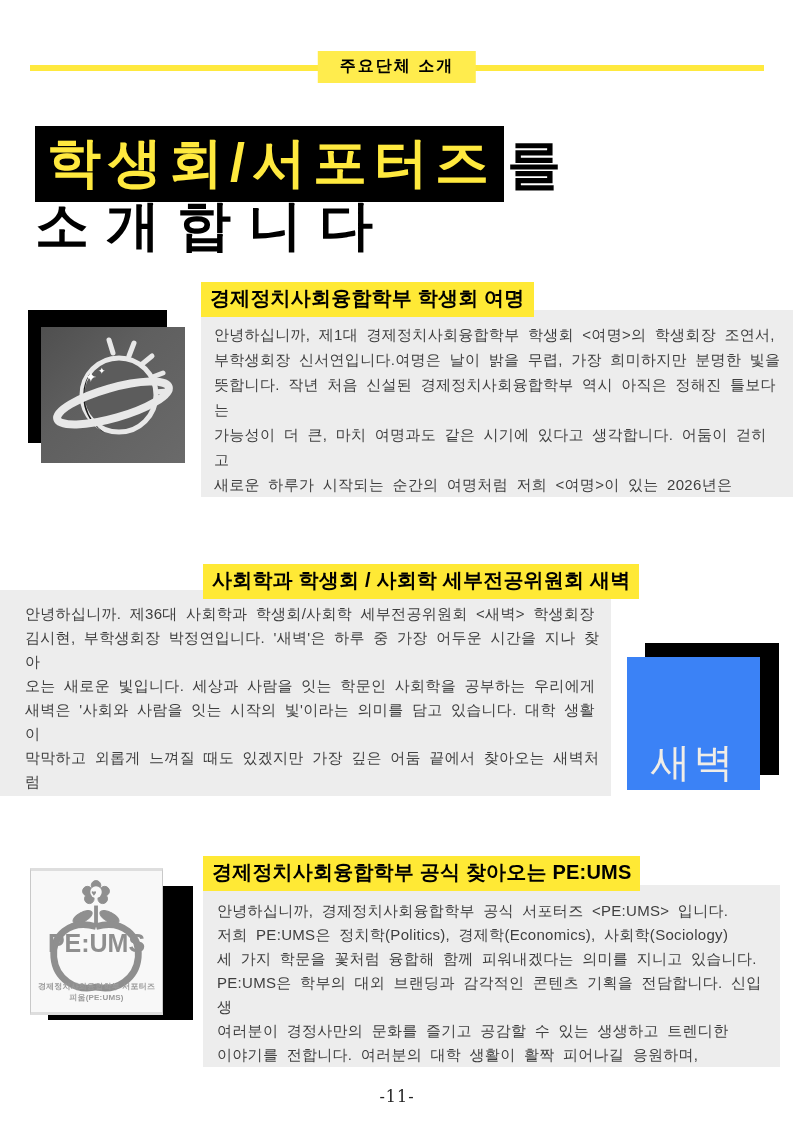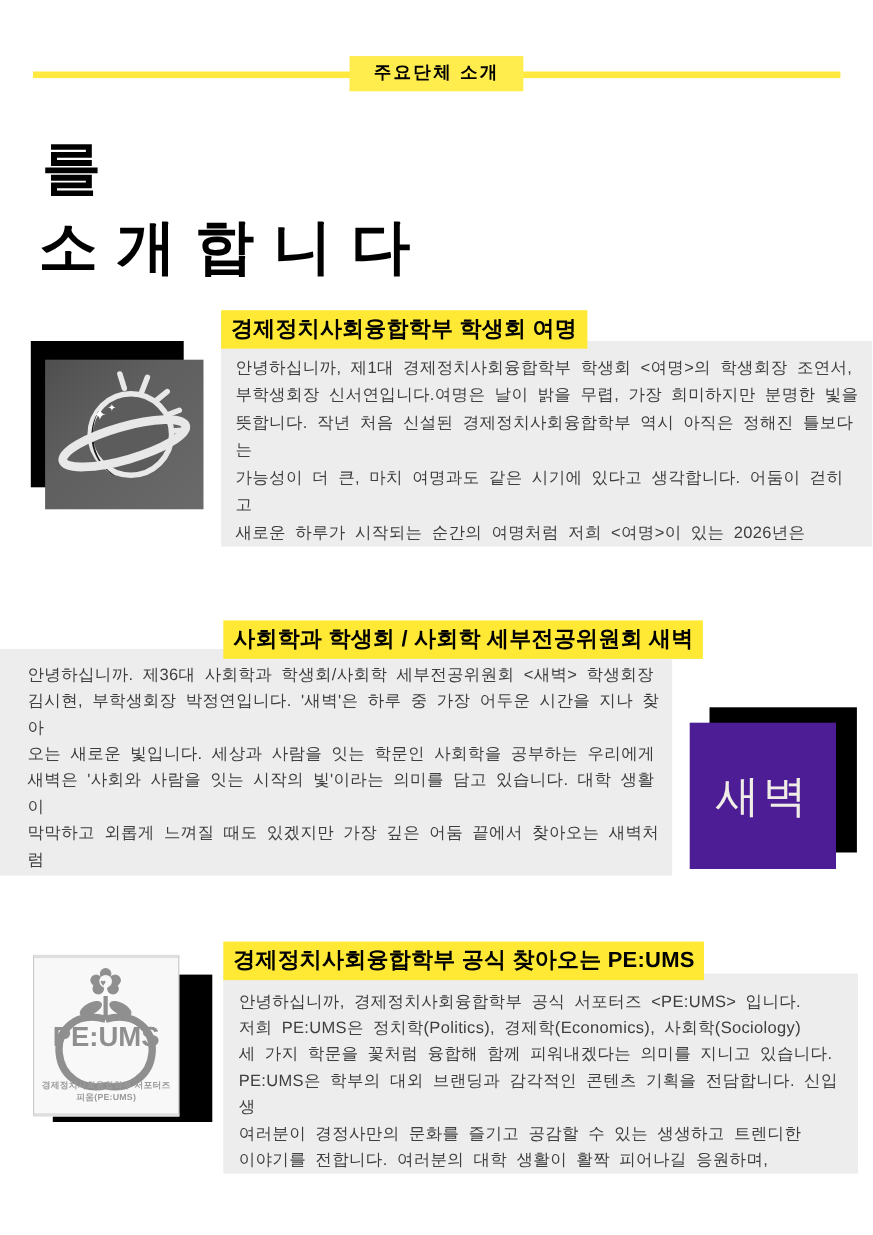--- a/index.html
+++ b/index.html
@@ -27,22 +27,22 @@
   .body-1{left:201px;top:310px;width:579px;height:187px;padding:12px 12px 0 13px;line-height:25px;box-sizing:content-box;}
   .body-2{left:0px;top:590px;width:611px;height:206px;padding:12px 10px 0 25px;line-height:24px;}
   .body-3{left:203px;top:885px;width:577px;height:182px;padding:14px 12px 0 14px;line-height:24px;}
   .body-1,.body-2,.body-3{box-sizing:border-box;width:auto;}
   .body-1{width:592px;} .body-2{width:611px;} .body-3{width:577px;}
 
   
   .shadow-box{position:absolute;background:#000;}
   .logo1{position:absolute;left:41px;top:327px;width:144px;height:136px;
          background:linear-gradient(135deg,#4f4f4f,#5f5f5f 40%,#6a6a6a);z-index:2;}
-  .logo2{position:absolute;left:627px;top:657px;width:133px;height:133px;background:#4c1d95;
-         display:flex;align-items:center;justify-content:center;z-index:2;}
+  .logo2{position:absolute;left:627px;top:657px;width:133px;height:133px;background:#3b82f6;
+         display:flex;align-items:flex-end;justify-content:center;z-index:2;}
   .logo2-text{color:#f0ede7;font-family:"DejaVu Serif","Liberation Serif",serif;
               font-size:40px;letter-spacing:3px;}
   .logo3{position:absolute;left:30px;top:868px;width:133px;height:147px;background:#f8f8f8;
          border:1px solid #c9c9c9;border-top:3px solid #dedede;border-bottom:3px solid #dedede;
          box-sizing:border-box;z-index:2;}
   .logo3-title{position:absolute;left:0;right:0;top:58px;text-align:center;color:#8f8f8f;
                font-size:25px;font-weight:900;letter-spacing:0px;background:transparent;}
   .logo3-sub{position:absolute;left:0;right:0;top:110px;text-align:center;color:#9a9a9a;
              font-size:8px;font-weight:700;line-height:11px;white-space:pre-line;letter-spacing:0.2px;}
 
@@ -51,20 +51,21 @@
 </style>
 </head>
 <body>
 
 <div class="page">
 
   <div class="top-rule"></div>
   <div class="badge">주요단체 소개</div>
 
   <div class="title-l1">
+    <span class="title-hl">학생회/서포터즈</span>
     <span class="title-suffix">를</span>
   </div>
   <div class="title-l2">소개합니다</div>
 
   <div class="shadow-box" style="left:28px;top:310px;width:139px;height:133px;"></div>
   <div class="logo1">
     <svg viewBox="0 0 144 136" width="144" height="136">
       <g stroke="#e8e8e8" stroke-width="5" stroke-linecap="round">
         <line x1="72" y1="26" x2="68" y2="13"></line>
         <line x1="88" y1="29" x2="93" y2="16"></line>
@@ -125,14 +126,15 @@
         <circle cx="66" cy="22" r="6" fill="#f8f8f8" stroke="none"></circle>
         <text x="61" y="26" font-size="9" fill="#8f8f8f" stroke="none">♥</text>
       </g>
       <path d="M66,58 C38,50 20,68 22,90 C24,112 44,126 66,121 C88,126 108,112 110,90 C112,68 94,50 66,58" fill="none" stroke="#8f8f8f" stroke-width="7"></path>
     </svg>
     <div class="logo3-title">PE:UMS</div>
     <div class="logo3-sub">경제정치사회융합학부 서포터즈
 피움(PE:UMS)</div>
   </div>
 
+  <div class="footer">-11-</div>
 
 </div>
 
 </body></html>

